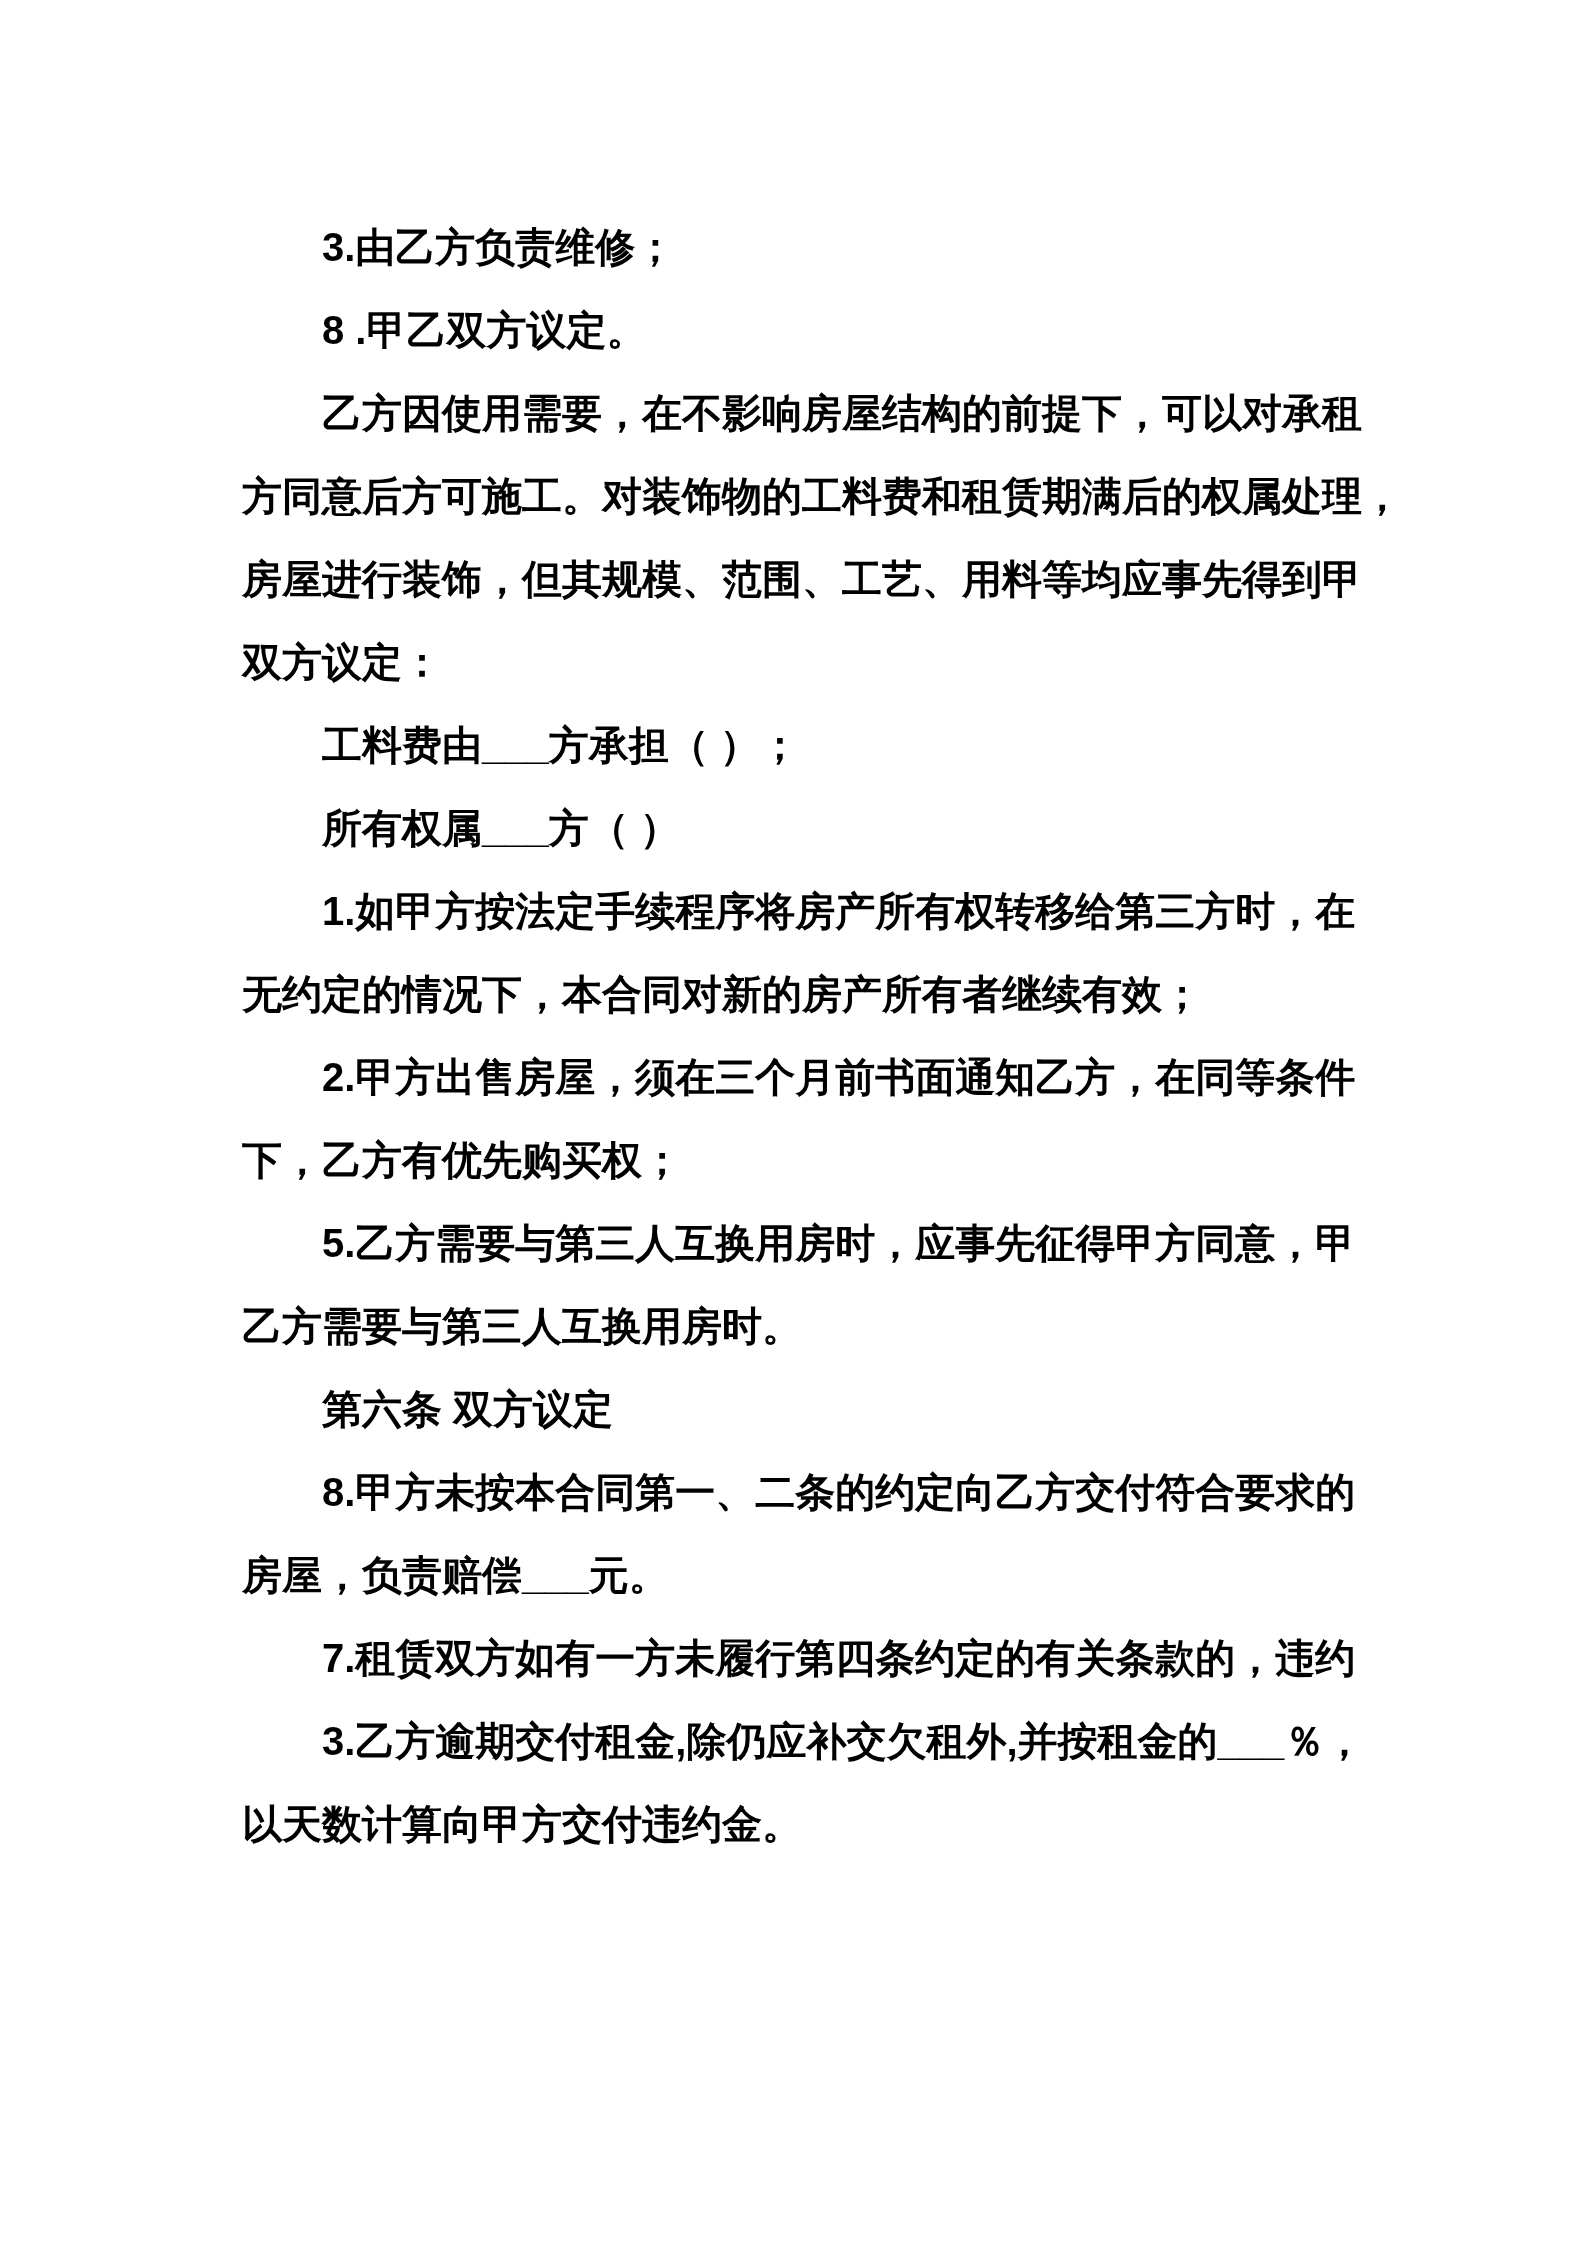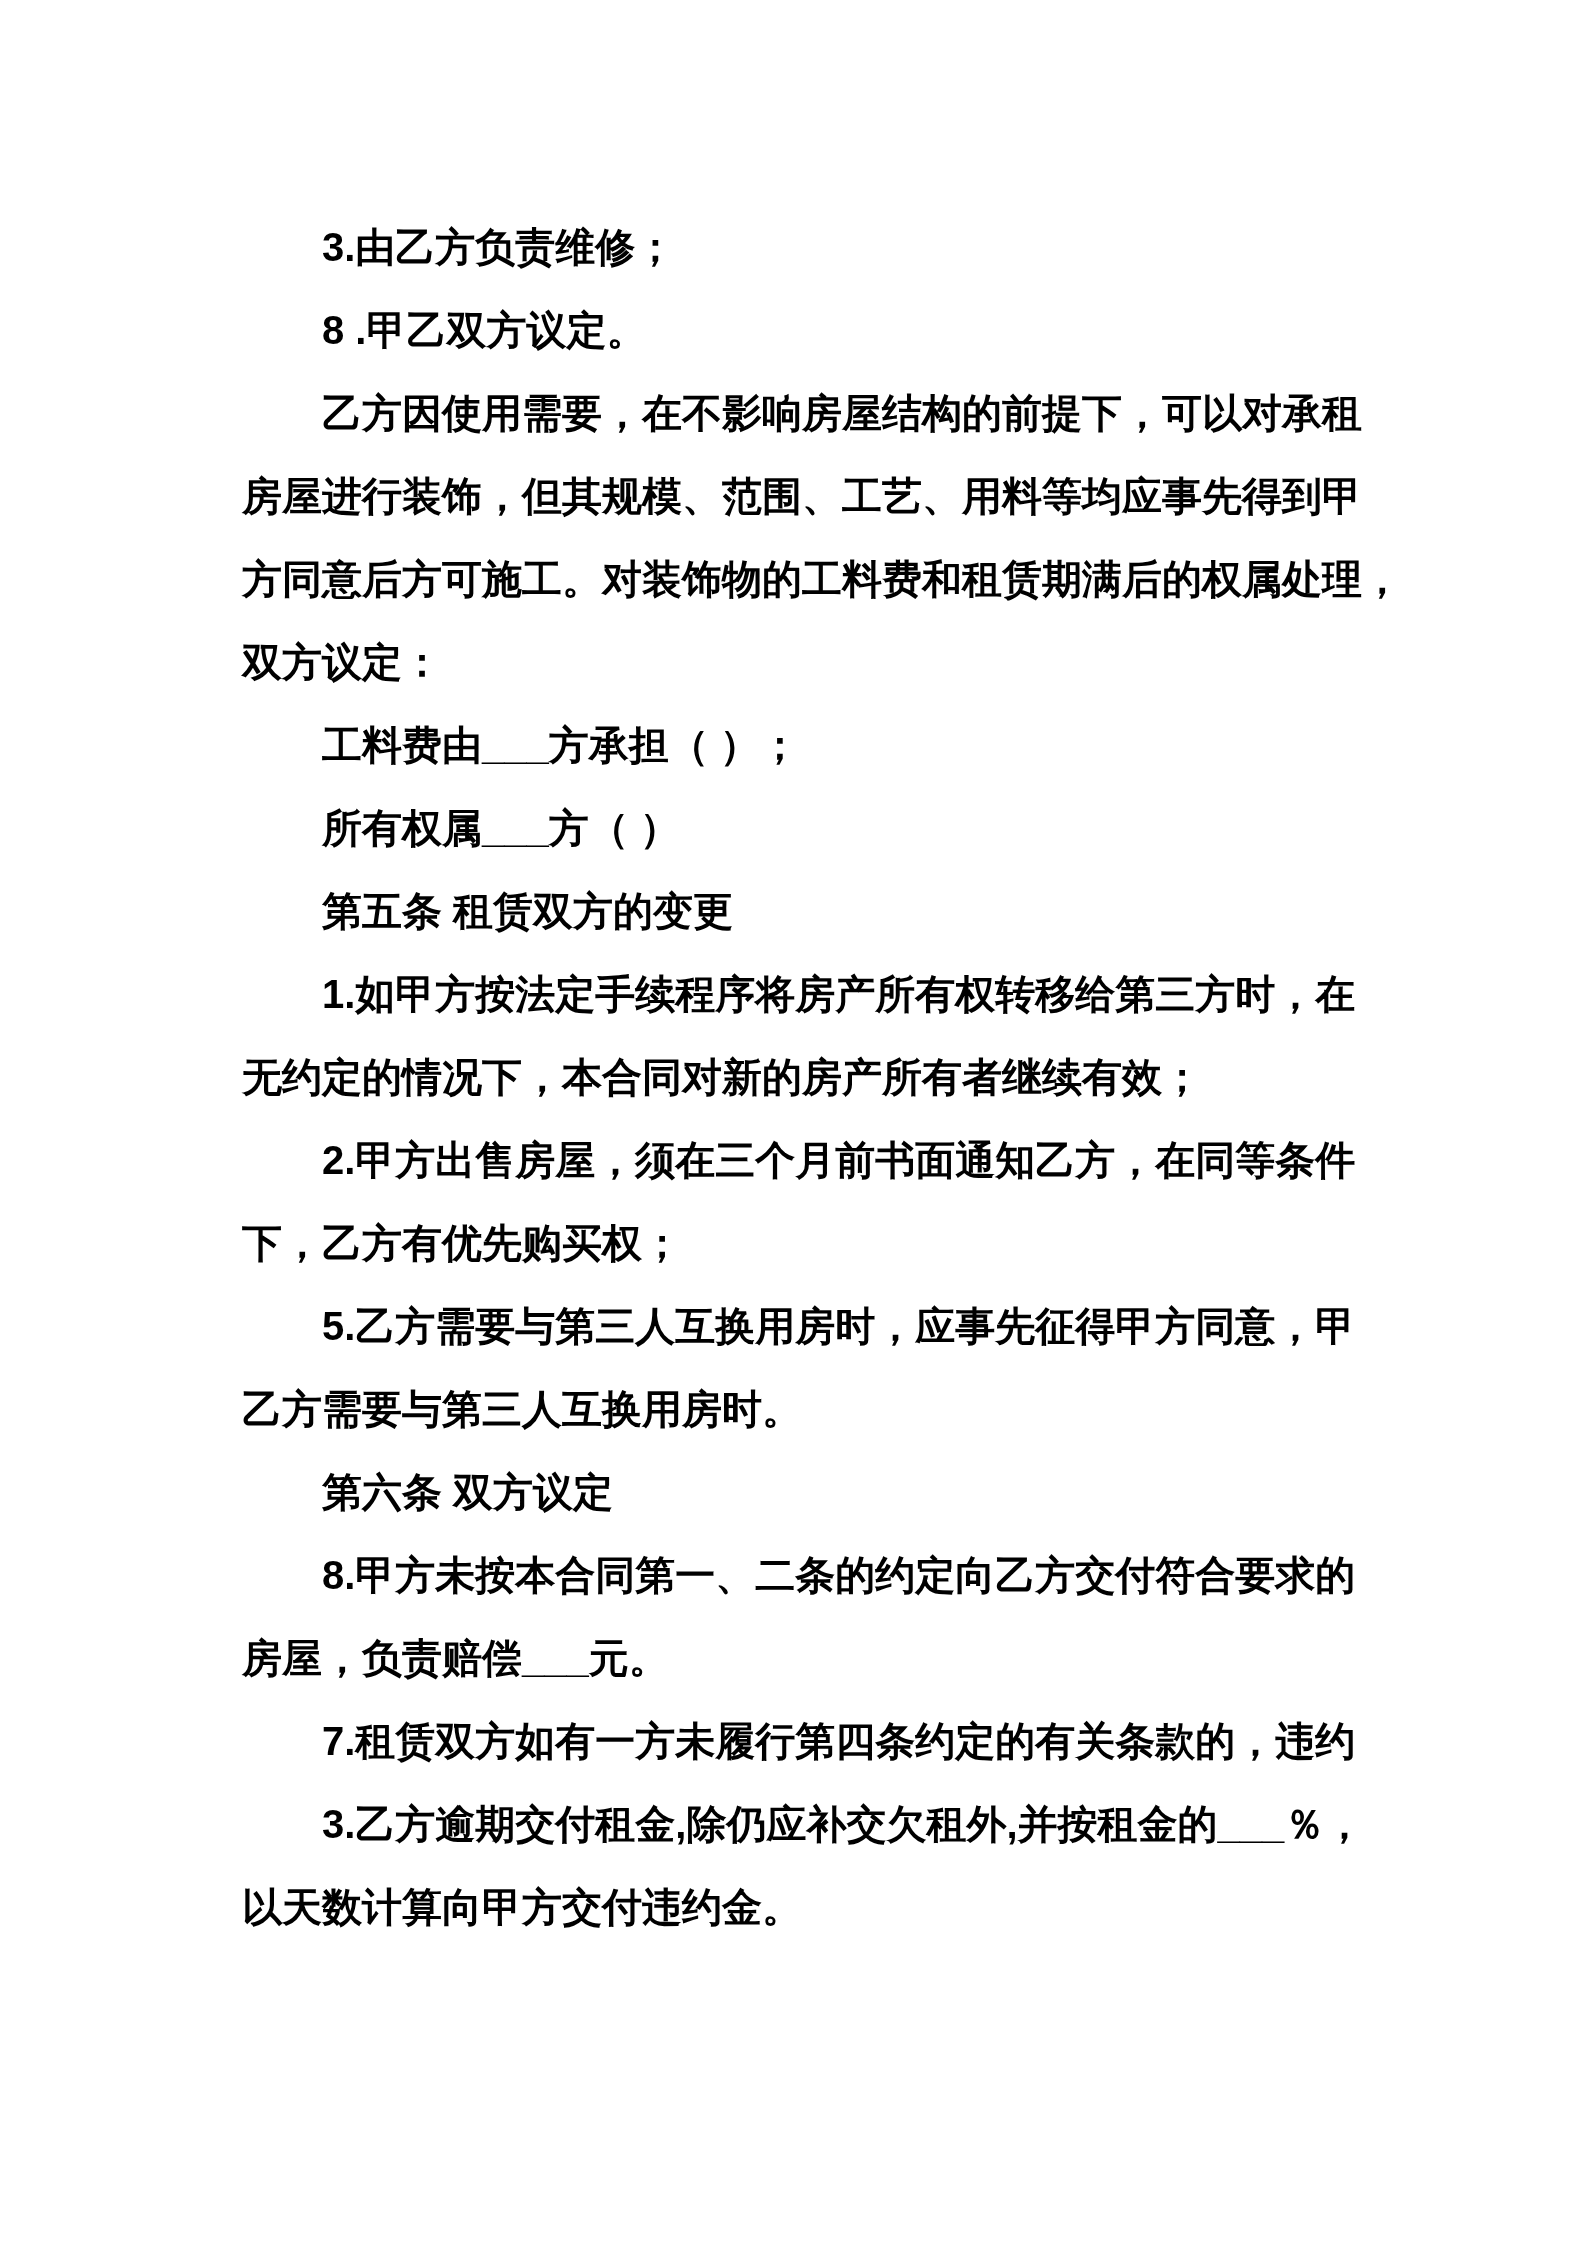--- a/index.html
+++ b/index.html
@@ -42,26 +42,25 @@
   }
 </style>
 </head>
 <body>
 
 <div class="page">
   <div class="doc-body" id="doc-body">
       <div class="line indent">3.由乙方负责维修；</div>
       <div class="line indent">8 .甲乙双方议定。</div>
       <div class="line indent">乙方因使用需要，在不影响房屋结构的前提下，可以对承租</div>
+      <div class="line">方同意后方可施工。对装饰物的工料费和租赁期满后的权属处理，</div>
       <div class="line">房屋进行装饰，但其规模、范围、工艺、用料等均应事先得到甲</div>
-      <div class="line">方同意后方可施工。对装饰物的工料费和租赁期满后的权属处理，</div>
       <div class="line">双方议定：</div>
       <div class="line indent">工料费由___方承担（ ）；</div>
       <div class="line indent">所有权属___方（ ）</div>
-      <div class="line indent">第五条 租赁双方的变更</div>
       <div class="line indent">1.如甲方按法定手续程序将房产所有权转移给第三方时，在</div>
       <div class="line">无约定的情况下，本合同对新的房产所有者继续有效；</div>
       <div class="line indent">2.甲方出售房屋，须在三个月前书面通知乙方，在同等条件</div>
       <div class="line">下，乙方有优先购买权；</div>
       <div class="line indent">5.乙方需要与第三人互换用房时，应事先征得甲方同意，甲</div>
       <div class="line">乙方需要与第三人互换用房时。</div>
       <div class="line indent">第六条 双方议定</div>
       <div class="line indent">8.甲方未按本合同第一、二条的约定向乙方交付符合要求的</div>
       <div class="line">房屋，负责赔偿___元。</div>
       <div class="line indent">7.租赁双方如有一方未履行第四条约定的有关条款的，违约</div>

